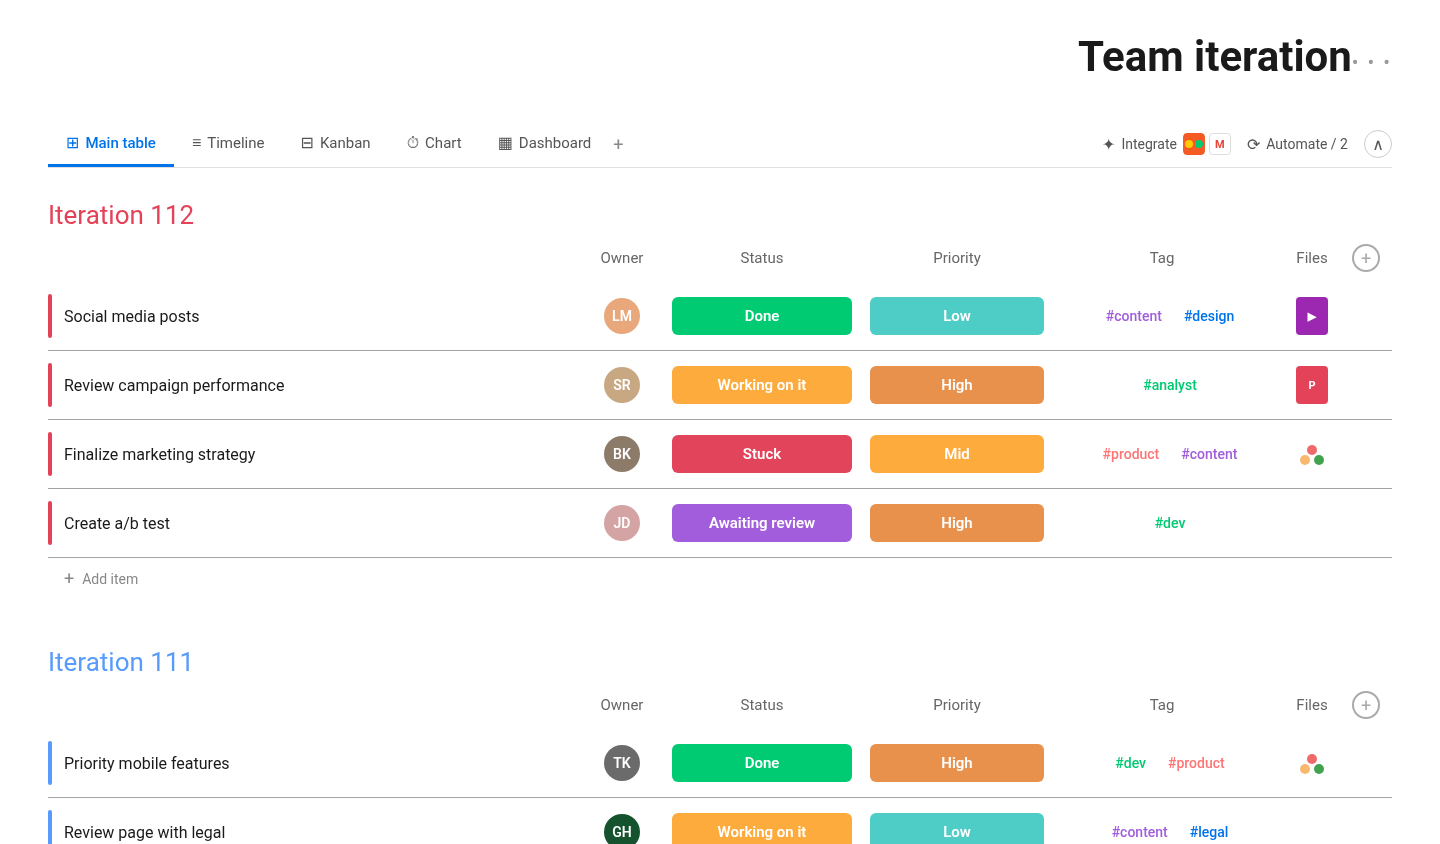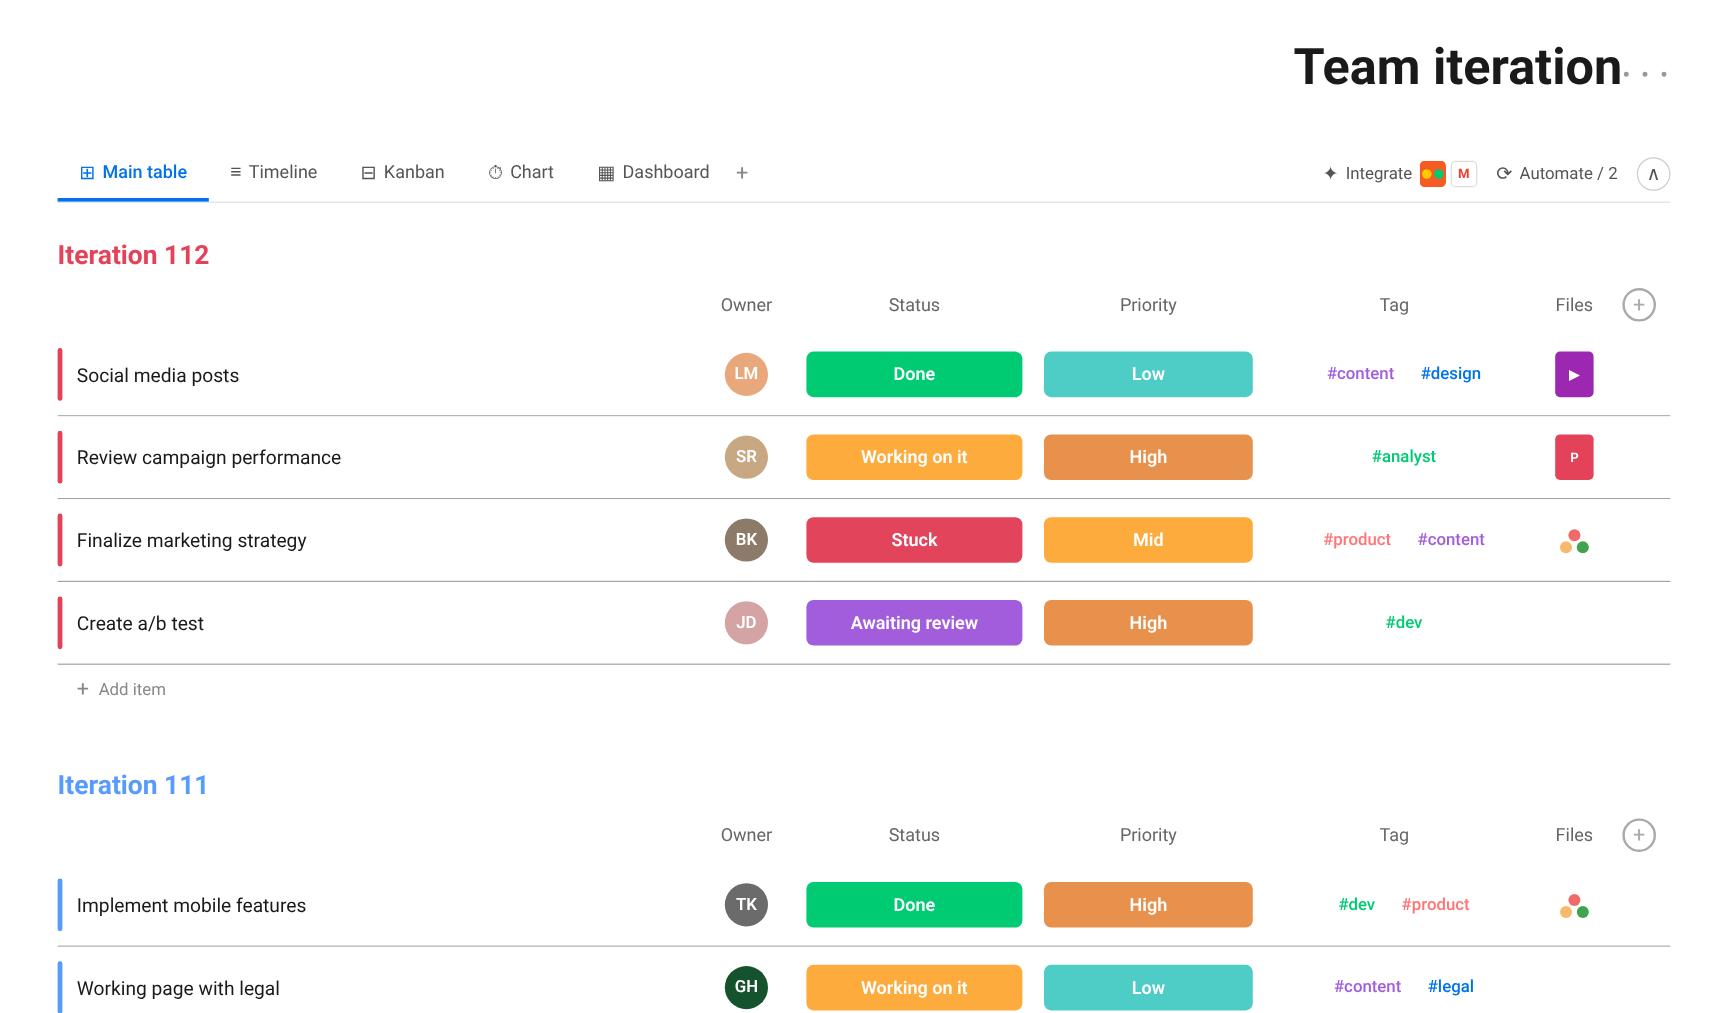--- a/index.html
+++ b/index.html
@@ -17,21 +17,21 @@
     .integrate-btn { display: flex; align-items: center; gap: 6px; font-size: 14px; color: #555; cursor: pointer; }
     .automate-btn { display: flex; align-items: center; gap: 6px; font-size: 14px; color: #555; cursor: pointer; }
     .more-btn { display: flex; align-items: center; gap: 2px; color: #999; cursor: pointer; font-size: 20px; letter-spacing: 2px; }
     .chevron-btn { width: 28px; height: 28px; border-radius: 50%; border: 1px solid #ccc; display: flex; align-items: center; justify-content: center; cursor: pointer; color: #555; }
     .app-icons { display: flex; gap: 4px; }
     .app-icon { width: 22px; height: 22px; border-radius: 4px; }
     .app-icon-gmail { background: #fff; border: 1px solid #ddd; display: flex; align-items: center; justify-content: center; font-size: 11px; font-weight: bold; color: #ea4335; }
     .tab-plus { font-size: 18px; color: #888; cursor: pointer; padding: 8px 4px; }
 
     .iteration-section { margin-bottom: 48px; }
-    .iteration-title { font-size: 22px; font-weight: 700; }
+    .iteration-title { font-size: 26px; font-weight: 400; }
     .iteration-title.red { color: #e44258; }
     .iteration-title.blue { color: #579bfc; }
     .table-header { display: grid; grid-template-columns: 1fr 80px 200px 190px 220px 80px 40px; align-items: center; padding: 6px 0; color: #666; font-size: 15px; margin-bottom: 4px; }
     .table-header > div { text-align: center; }
     .table-header > div:first-child { text-align: left; padding-left: 16px; }
 
     .table-row { display: grid; grid-template-columns: 1fr 80px 200px 190px 220px 80px 40px; align-items: center; min-height: 68px; border-bottom: 1px solid #a3a3a3; background: #fff; }
 
     .row-task { display: flex; align-items: center; gap: 0; padding: 12px 0; }
     .row-left-bar { width: 4px; height: 44px; border-radius: 2px; margin-right: 12px; flex-shrink: 0; }
@@ -262,21 +262,21 @@
           <div>Priority</div>
           <div>Tag</div>
           <div>Files</div>
           <div>
             <div class="circle-add">+</div>
           </div>
         </div>
         <div class="table-row">
           <div class="row-task">
             <div class="row-left-bar blue"></div>
-            <span class="task-name">Implement mobile features</span>
+            <span class="task-name">Priority mobile features</span>
           </div>
           <div class="row-owner">
             <div class="avatar" style="background: rgb(107, 107, 107);">TK</div>
           </div>
           <div class="status-cell">
             <div class="status-badge status-done">Done</div>
           </div>
           <div class="priority-cell">
             <div class="priority-badge priority-high">High</div>
           </div>
@@ -291,21 +291,21 @@
           <circle cx="7" cy="20" r="5" fill="#f8b96e"></circle>
           <circle cx="21" cy="20" r="5" fill="#41a350"></circle>
         </svg>
       </div>
           </div>
           <div></div>
         </div>
         <div class="table-row">
           <div class="row-task">
             <div class="row-left-bar blue"></div>
-            <span class="task-name">Working page with legal</span>
+            <span class="task-name">Review page with legal</span>
           </div>
           <div class="row-owner">
             <div class="avatar" style="background: #14532d;">GH</div>
           </div>
           <div class="status-cell">
             <div class="status-badge status-working">Working on it</div>
           </div>
           <div class="priority-cell">
             <div class="priority-badge priority-low">Low</div>
           </div>

